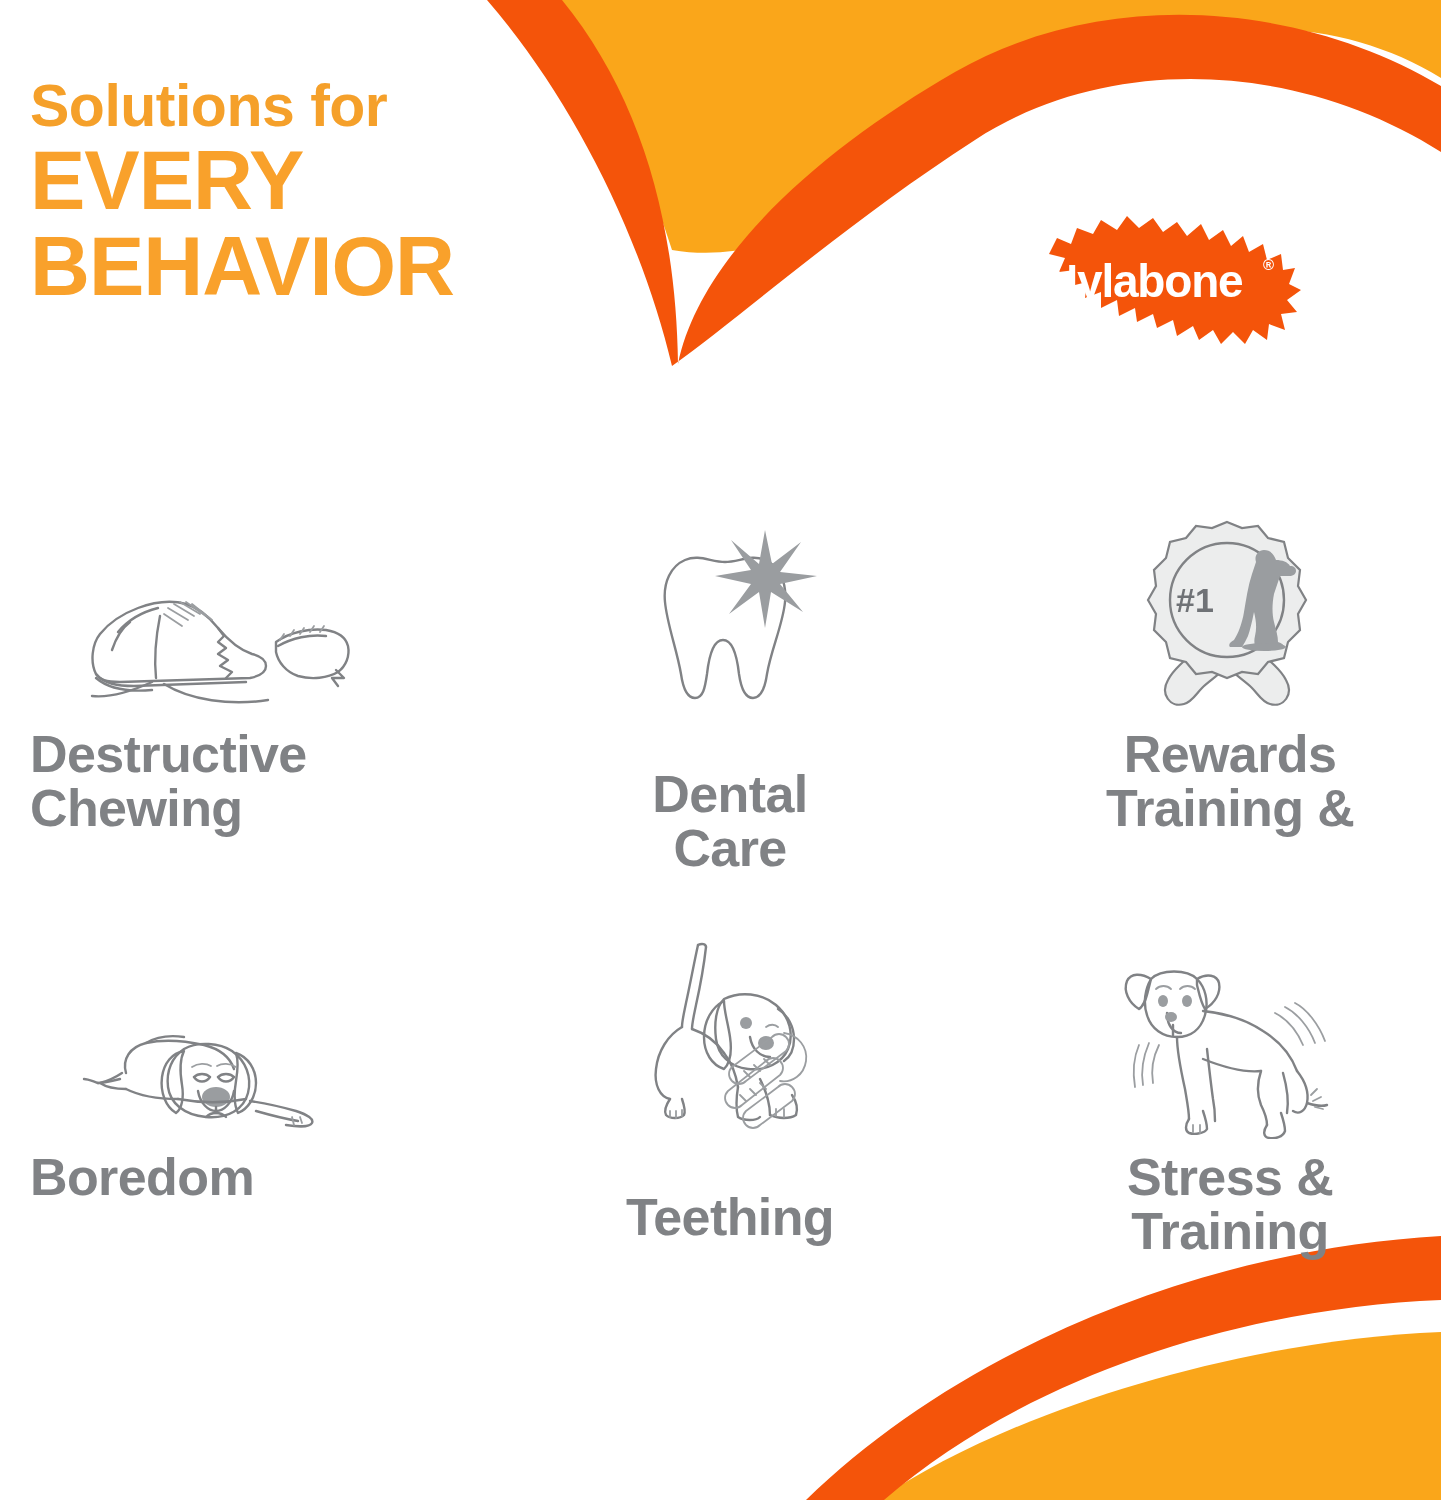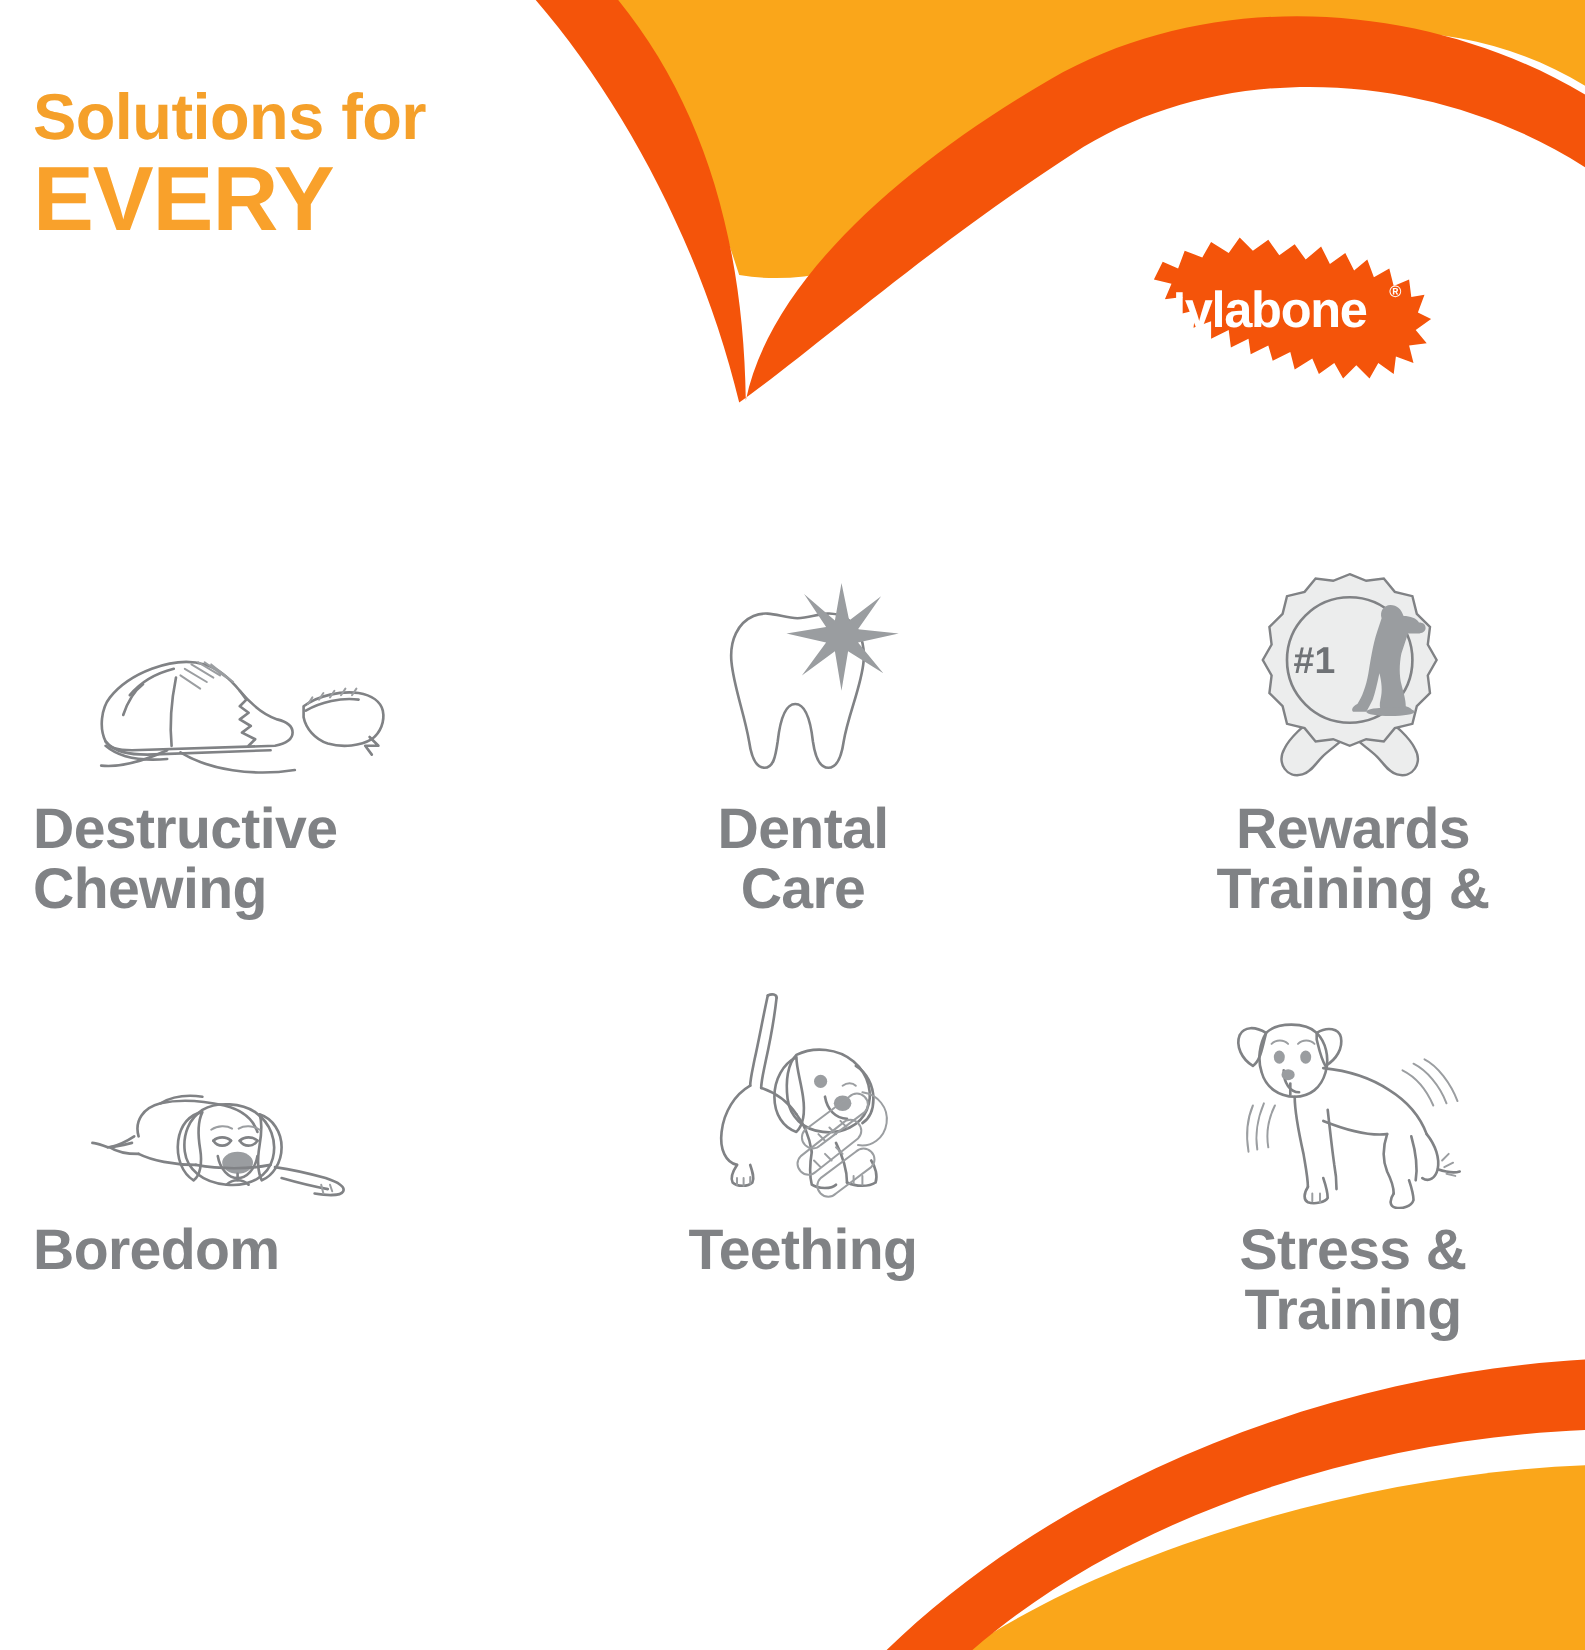--- a/index.html
+++ b/index.html
@@ -106,21 +106,21 @@
     font-weight: bold;
     color: #808285;
     line-height: 1.03;
     text-align: center;
     letter-spacing: -0.6px;
   }
   
   .cell.c1 { align-items: flex-start; padding-left: 30px; box-sizing: border-box; }
   .cell.c1 .art { width: 360px; justify-content: center; }
   .cell.c1 .caption { width: 360px; text-align: left; }
-  .cell.c2 { padding-left: 20px; box-sizing: border-box; }
+  .cell.c2 { padding-left: 20px; box-sizing: border-box; gap: 40px; }
   .cell.c3 { padding-left: 60px; box-sizing: border-box; }
 
   .line-art {
     fill: none;
     stroke: #808285;
     stroke-width: 2.4;
     stroke-linecap: round;
     stroke-linejoin: round;
   }
   .line-art-thin {
@@ -155,20 +155,21 @@
 
     <path fill="#FAA61A" d="M 1441 1332 C 1240 1340 1010 1410 878 1500 L 1441 1500 Z"></path>
 
     <path fill="#F4540A" d="M 1441 1236 C 1200 1250 960 1350 806 1500 L 884 1500
              C 1030 1374 1245 1308 1441 1300 Z"></path>
   </svg>
 
   <div id="headline">
     <div class="line-1">Solutions for</div>
     <div class="line-2">EVERY</div>
+    <div class="line-3">BEHAVIOR</div>
   </div>
 
   <div id="logo">
     <svg viewBox="0 0 310 170">
 
       <path fill="#F4540A" d="M 44 58 L 52 42 L 66 48 L 72 32 L 88 38 L 96 24 L 112 34 L 122 20
                L 134 32 L 148 22 L 158 36 L 172 26 L 182 40 L 196 28 L 204 44
                L 218 34 L 226 50 L 238 40 L 244 56 L 258 48 L 262 64 L 276 58
                L 278 74 L 290 72 L 284 88 L 296 94 L 282 104 L 292 116 L 276 118
                L 280 134 L 264 128 L 262 144 L 248 134 L 240 148 L 228 136

